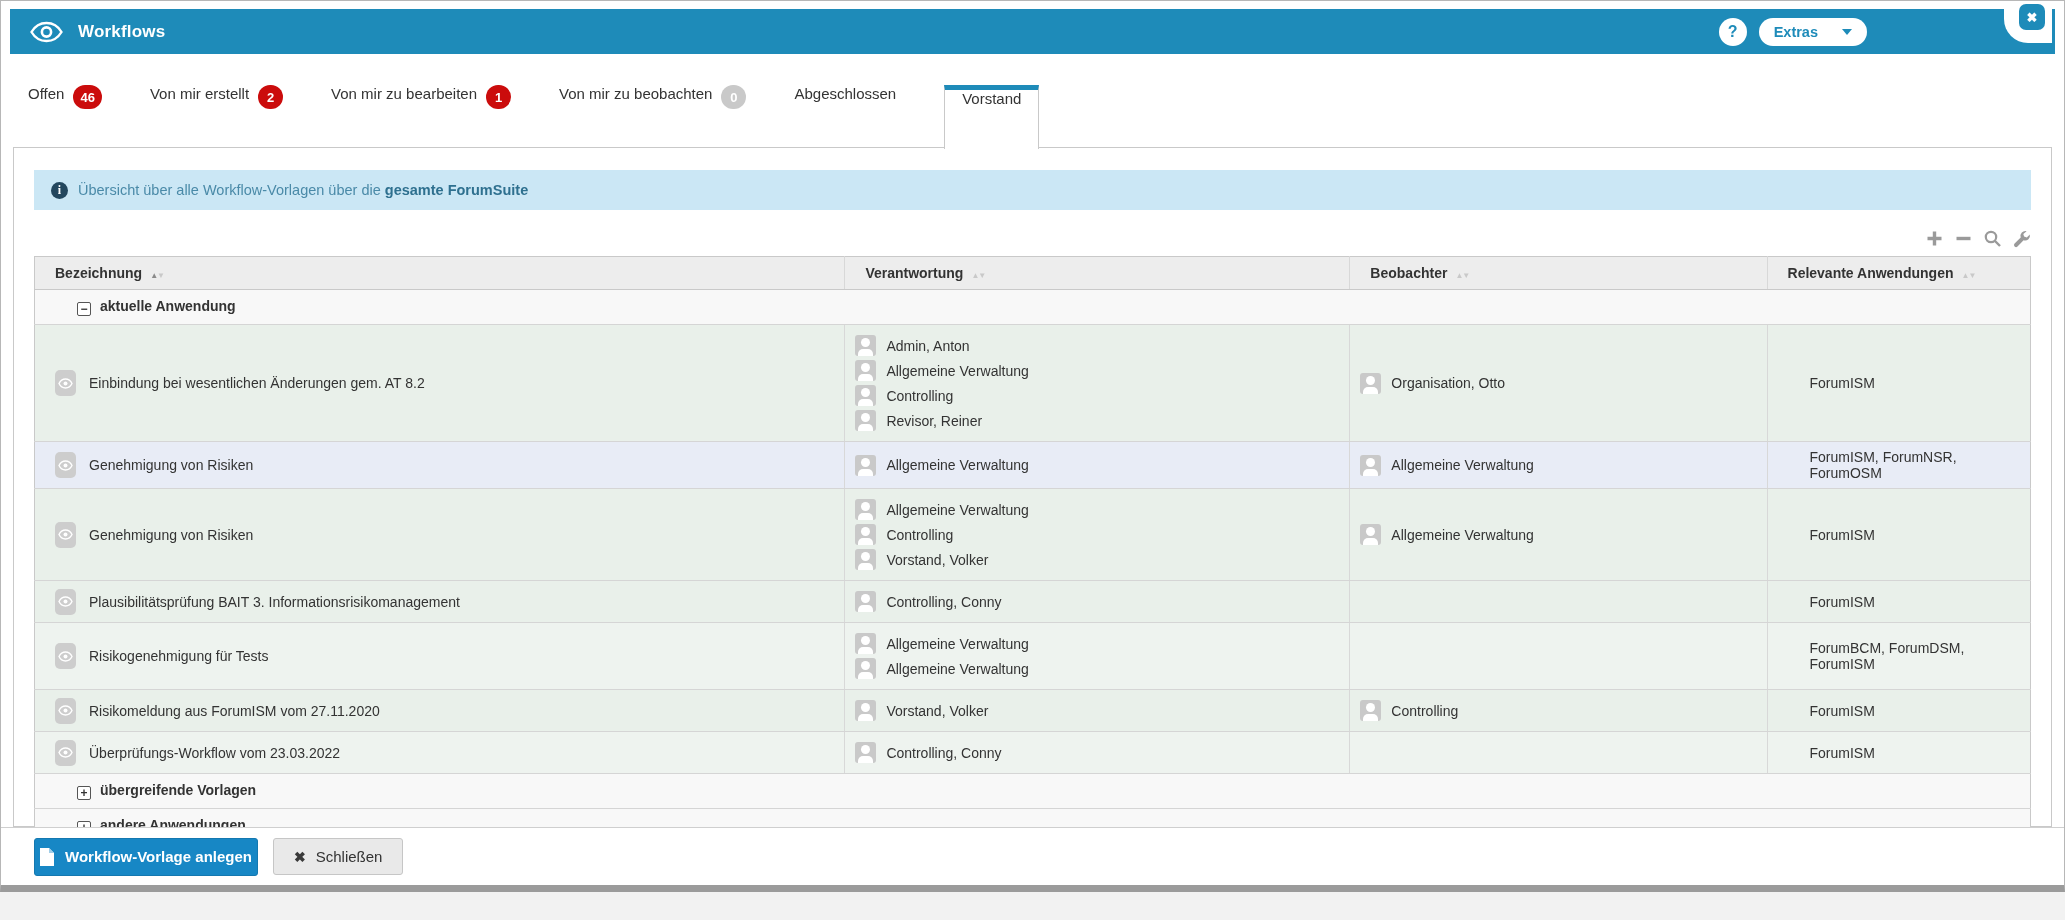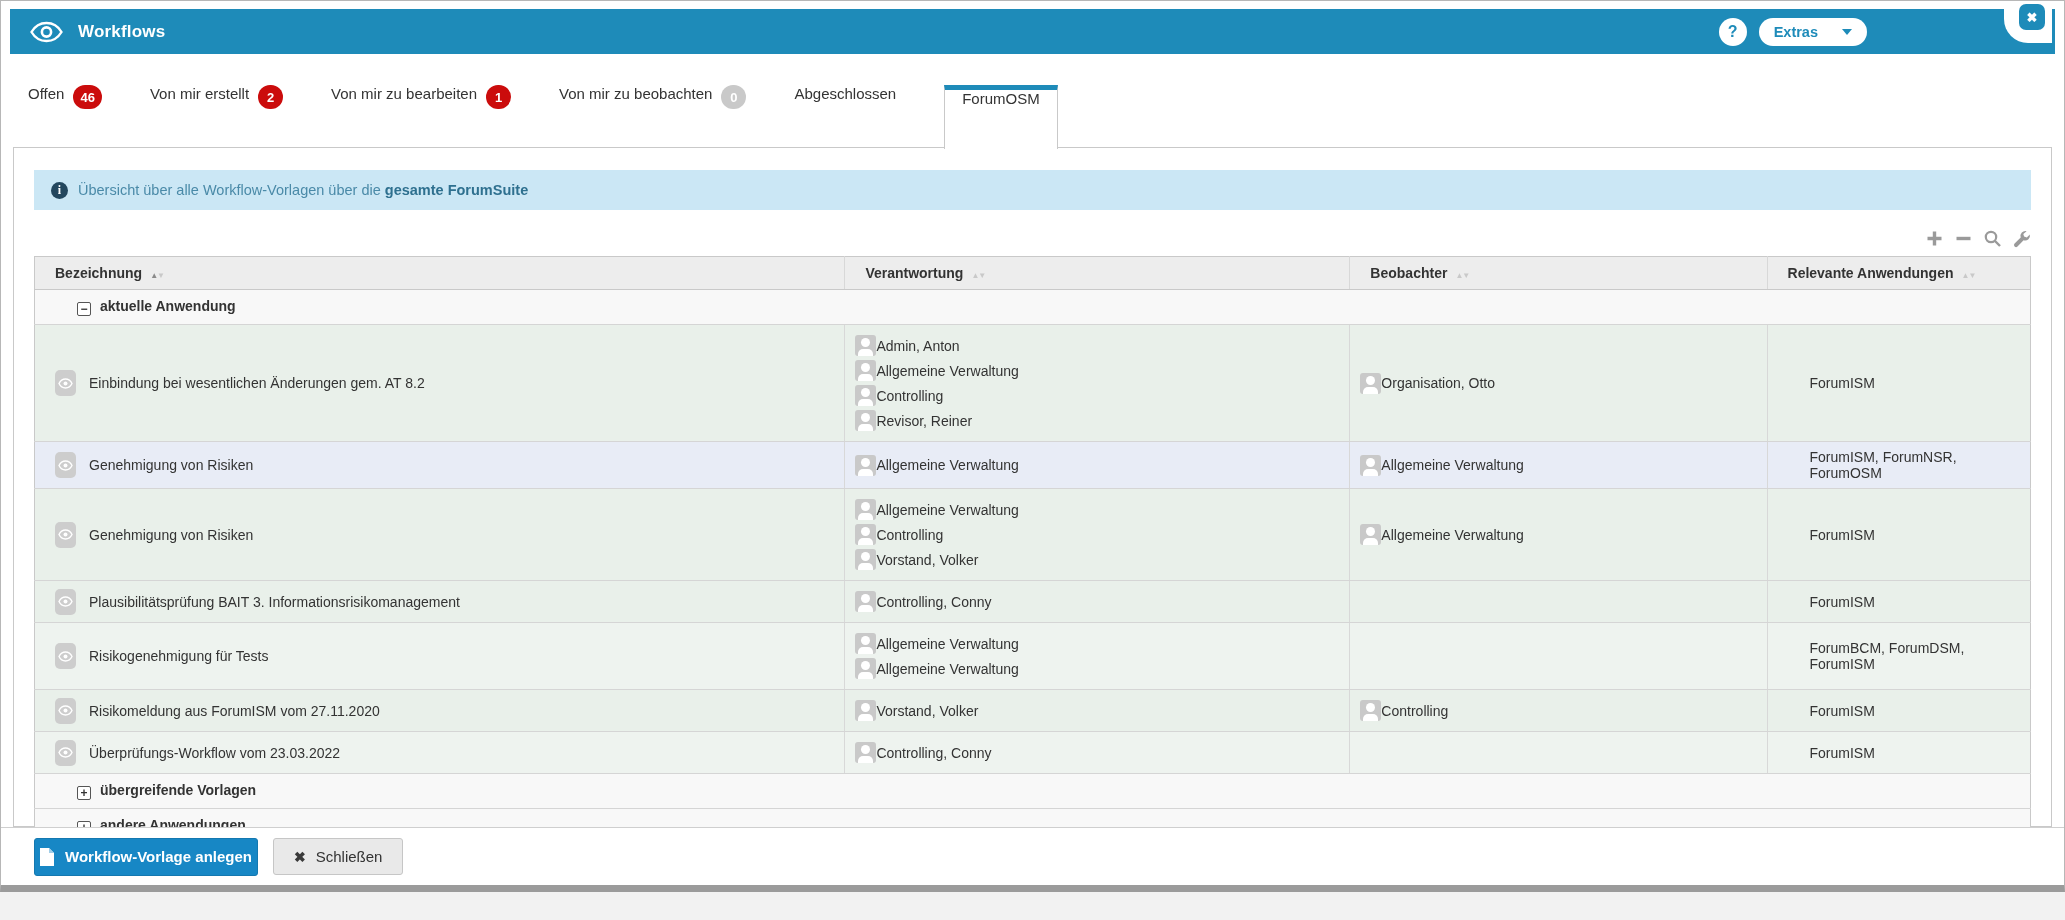--- a/index.html
+++ b/index.html
@@ -71,21 +71,21 @@
               background:#fff; font-size:12px; line-height:12px; text-align:center; margin-right:9px;
               font-weight:bold; vertical-align:-2px; }
   tr.tint-green td { background:#e9f0ea; }
   tr.tint-light td { background:#eef3ef; }
   tr.tint-blue  td { background:#e8ecf6; }
   tr.data-row { cursor:pointer; }
 
   .cell-name { display:flex; align-items:center; gap:13px; padding-left:10px; }
   .row-eye { width:21px; height:26px; border-radius:5px; background:#cdcdcd; flex:0 0 auto;
              display:flex; align-items:center; justify-content:center; }
-  .person { display:flex; align-items:center; min-height:23px; margin:2px 0; }
+  .person { display:flex; align-items:center; gap:10px; min-height:23px; margin:2px 0; }
   .avatar { width:21px; height:21px; border-radius:3px; background:#c9c9c9; position:relative;
             overflow:hidden; flex:0 0 auto; }
   .avatar .av-head { position:absolute; top:3px; left:50%; margin-left:-4.5px; width:9px; height:9px;
                      border-radius:50%; background:#fff; }
   .avatar .av-body { position:absolute; bottom:-3px; left:50%; margin-left:-7.5px; width:15px; height:10px;
                      border-radius:5px 5px 0 0; background:#fff; }
 
   
   .footer { position:absolute; left:0; right:0; bottom:0; height:58px; background:#fff;
             border-top:1px solid #cfcfcf; display:flex; align-items:center; padding-left:33px; }
@@ -136,21 +136,21 @@
         <span class="badge red">1</span>
       </div>
       <div class="tab">
         <span>Von mir zu beobachten</span>
         <span class="badge gray">0</span>
       </div>
       <div class="tab">
         <span>Abgeschlossen</span>
       </div>
       <div class="tab active">
-        <span>ForumOSM</span>
+        <span>Vorstand</span>
       </div>
     </div>
 
   <div class="panel">
     <div class="info-banner">
       <span class="info-icon">i</span>
       <span>Übersicht über alle Workflow-Vorlagen über die</span>
       <span class="info-bold">gesamte ForumSuite</span>
     </div>
 

